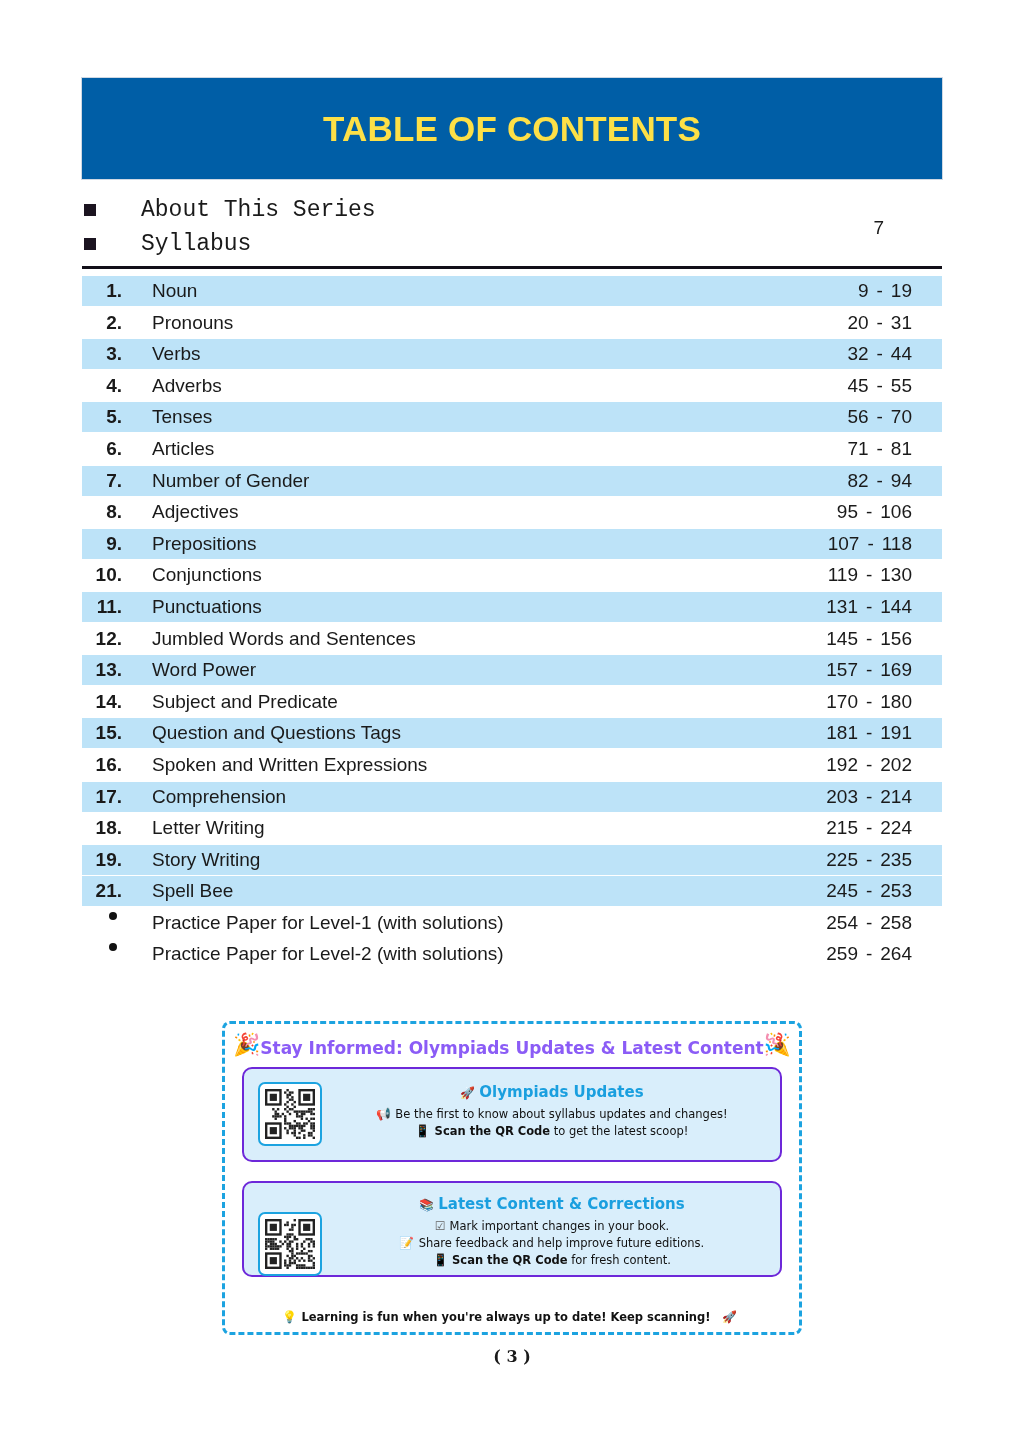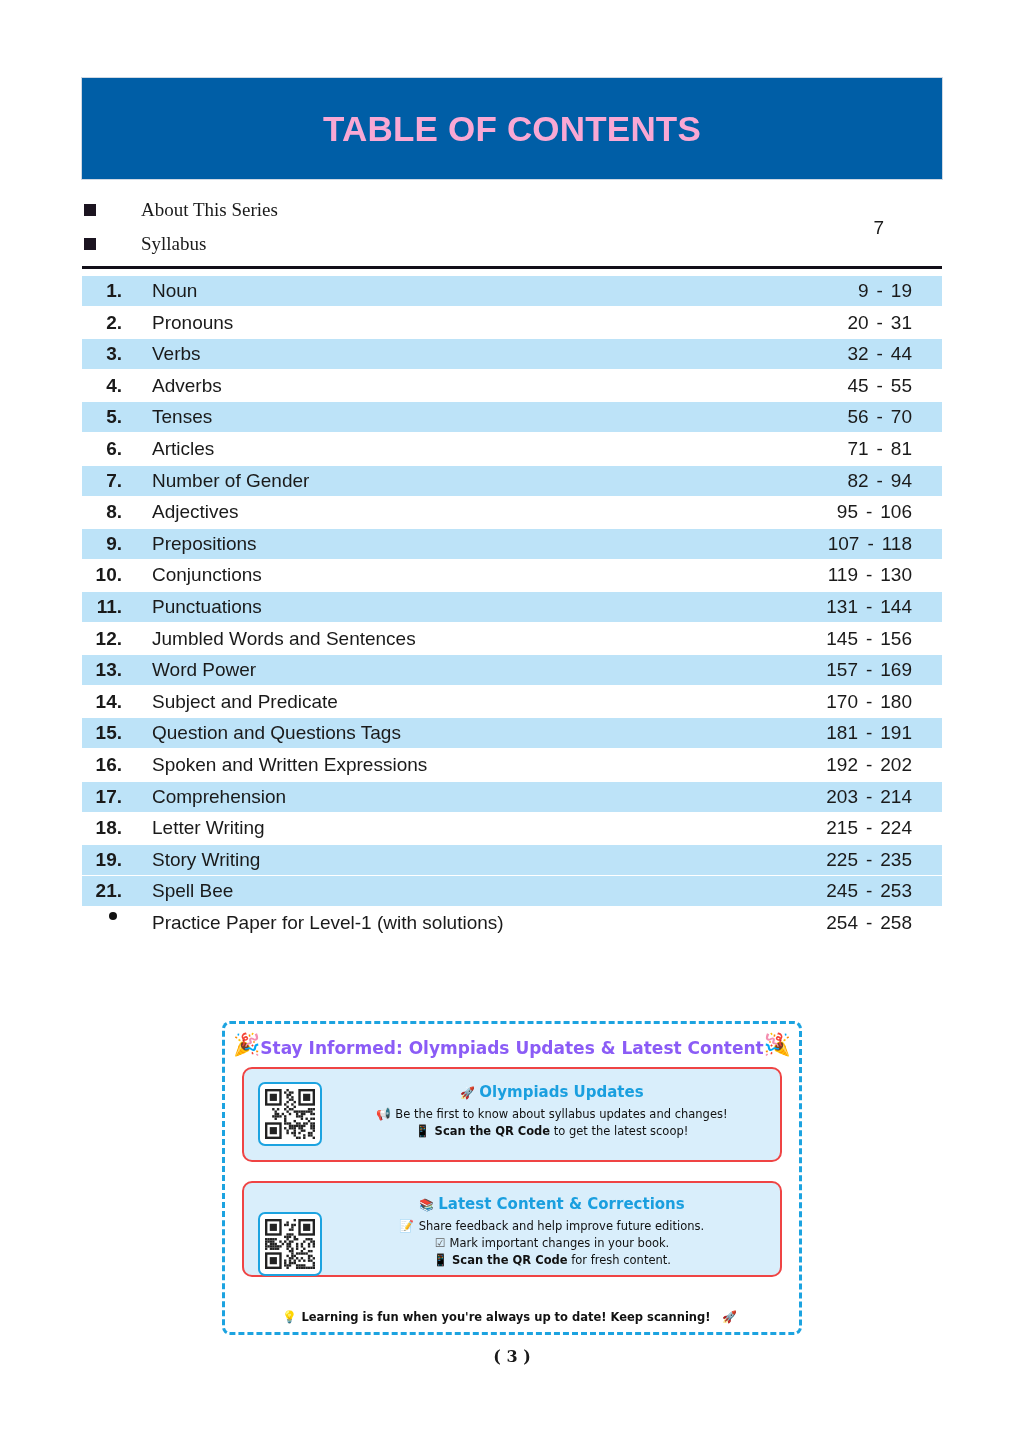--- a/index.html
+++ b/index.html
@@ -6,27 +6,27 @@
   body {
     width: 1024px; height: 1440px; background: #ffffff; position: relative;
     font-family: "DejaVu Sans", sans-serif; color: #1a1a1a; overflow: hidden;
   }
   .banner {
     position: absolute; left: 81px; top: 77px; width: 862px; height: 103px;
     background: #005ea6; border: 1px solid #cfd8e3; box-sizing: border-box;
     display: flex; align-items: center; justify-content: center;
   }
   .banner-title {
-    color: #f9a8d4; font-family: "Liberation Sans", sans-serif; font-weight: bold;
+    color: #fde047; font-family: "Liberation Sans", sans-serif; font-weight: bold;
     font-size: 35px; letter-spacing: 0.2px;
   }
   .intro { position: absolute; left: 82px; top: 195px; width: 860px; height: 72px; }
   .intro-item { position: absolute; left: 0; height: 30px; display: flex; align-items: center; }
   .intro-item .sq { width: 12px; height: 12px; background: #1b1420; display: inline-block; margin-left: 2px; }
-  .intro-item .txt { position: absolute; left: 59px; font-family: Liberation Serif, serif; font-size: 19px; white-space: nowrap; }
+  .intro-item .txt { position: absolute; left: 59px; font-family: Liberation Mono, monospace; font-size: 23px; white-space: nowrap; }
   .intro-page { position: absolute; right: 58px; top: 22px; font-family: "Liberation Sans", sans-serif; font-size: 19px; }
   .rule { position: absolute; left: 82px; top: 266px; width: 860px; height: 3px; background: #120f18; }
 
   .toc { position: absolute; left: 82px; top: 276px; width: 860px; }
   .row {
     position: relative; height: 30px; display: flex; align-items: center;
     font-family: "Liberation Sans", sans-serif; font-size: 19px;
   }
   .row.shaded { background: #bde3f8; }
   .row + .row { margin-top: 1.6px; }
@@ -43,21 +43,21 @@
   }
   .promo-head {
     position: absolute; top: 14px; left: 0; right: 0; text-align: center;
     color: #8b5cf6; font-weight: bold; font-size: 17px; white-space: nowrap;
   }
   .popper { position: absolute; top: 8px; font-size: 22px; color: #777; }
   .popper.left { left: 8px; }
   .popper.right { right: 8px; transform: scaleX(-1); }
   .card {
     position: absolute; left: 17px; width: 540px; background: #d9eefb;
-    border: 2px solid #ef4444; border-radius: 10px; box-sizing: border-box;
+    border: 2px solid #6d28d9; border-radius: 10px; box-sizing: border-box;
   }
   .card.c1 { top: 43px; height: 95px; }
   .card.c2 { top: 157px; height: 96px; }
   .qr {
     position: absolute; left: 14px; width: 64px; height: 64px; background: #fff;
     border: 2px solid #1ca3e0; border-radius: 7px; box-sizing: border-box; padding: 5px;
   }
   .card.c1 .qr { top: 13px; }
   .card.c2 .qr { top: 29px; }
   .qr svg { width: 100%; height: 100%; display: block; }
@@ -195,20 +195,25 @@
     </div>
     <div class="row shaded">
       <span class="num">21.</span>
       <span class="title">Spell Bee</span>
       <span class="pages"><span>245</span><span class="dash">-</span><span>253</span></span>
     </div>
     <div class="row">
       <span class="bullet"></span>
       <span class="title">Practice Paper for Level-1 (with solutions)</span>
       <span class="pages"><span>254</span><span class="dash">-</span><span>258</span></span>
+    </div>
+    <div class="row">
+      <span class="bullet"></span>
+      <span class="title">Practice Paper for Level-2 (with solutions)</span>
+      <span class="pages"><span>259</span><span class="dash">-</span><span>264</span></span>
     </div>
   </div>
 
 <div class="promo">
   <span class="popper left">🎉</span>
   <div class="promo-head">Stay Informed: Olympiads Updates &amp; Latest Content</div>
   <span class="popper right">🎉</span>
 
   <div class="card c1">
     <div class="qr">
@@ -476,24 +481,24 @@
           <rect x="0" y="14" width="7" height="7" fill="#222"></rect>
           <rect x="1" y="15" width="5" height="5" fill="#fff"></rect>
           <rect x="2" y="16" width="3" height="3" fill="#222"></rect>
         </svg>
     </div>
     <div class="card-body">
       <div class="card-title">
         <span class="emoji">📚</span><span>Latest Content &amp; Corrections</span>
       </div>
       <div class="card-line">
+        <span class="emoji">☑</span><span>Mark important changes in your book.</span>
+      </div>
+      <div class="card-line">
         <span class="emoji">📝</span><span>Share feedback and help improve future editions.</span>
-      </div>
-      <div class="card-line">
-        <span class="emoji">☑</span><span>Mark important changes in your book.</span>
       </div>
       <div class="card-line">
         <span class="emoji">📱</span><b>Scan the QR Code</b><span> for fresh content.</span>
       </div>
     </div>
   </div>
 
   <div class="promo-foot">
     <span class="emoji">💡</span><span>Learning is fun when you're always up to date! Keep scanning!</span>
     <span class="emoji" style="margin-left:8px">🚀</span>

